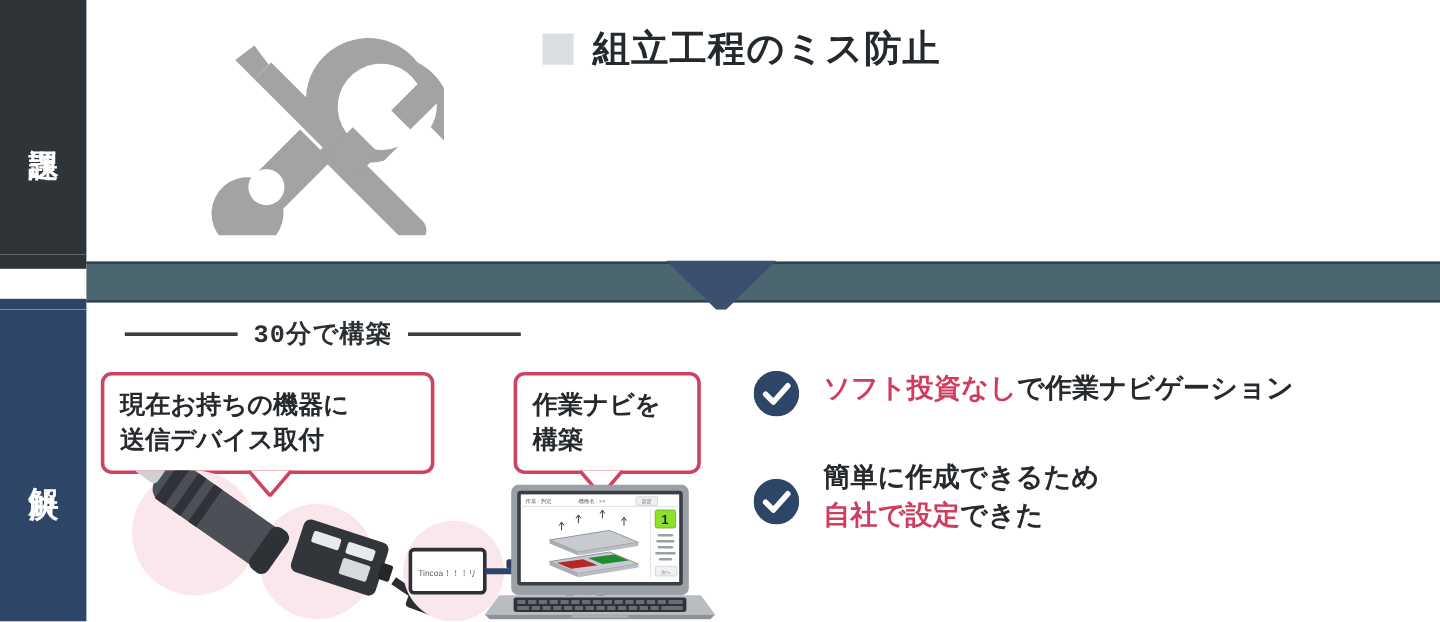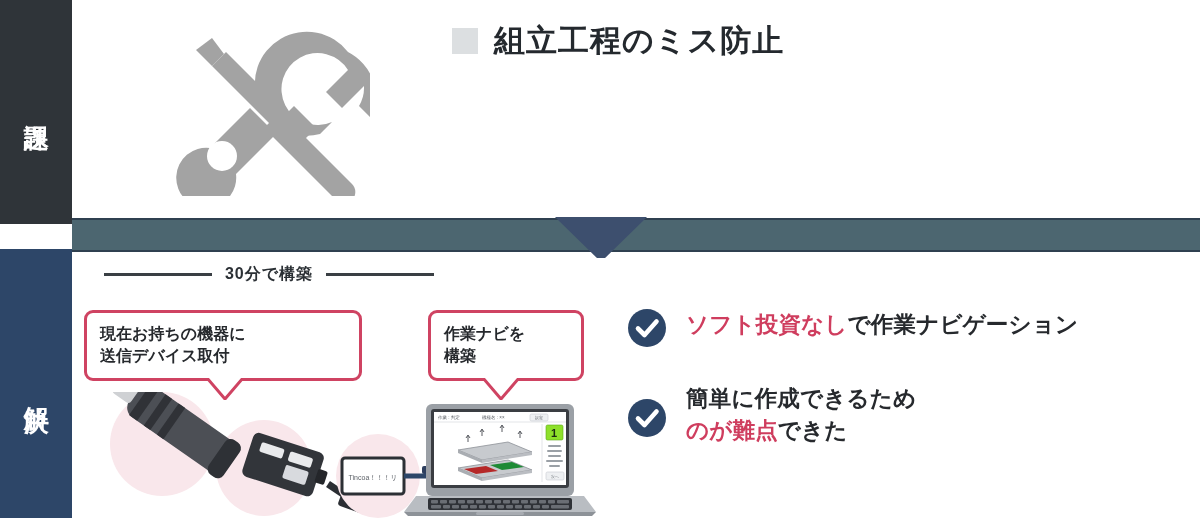--- a/index.html
+++ b/index.html
@@ -45,25 +45,25 @@
   .band-left-top { position:absolute; left:0; top:0; width:72px; height:12px; background:#2f3439; }
   .band-left-bot { position:absolute; left:0; bottom:0; width:72px; height:9px; background:#2d4668; }
   .band-tri { position:absolute; left:555px; top:5px; width:92px; height:45px; }
 
   
   .sec-sol { position:absolute; left:0; top:258px; width:1200px; height:260px; background:#fff; }
 
   .build-head { position:absolute; left:104px; top:264px; width:330px;
                 display:flex; align-items:center; gap:13px; }
   .rule { flex:1 1 auto; height:3px; background:#3a3f44; }
-  .build-text { font-size:16px; font-weight:700; color:#2b3035; letter-spacing:1px; white-space:nowrap;
-                font-family:Liberation Sans, sans-serif;}
+  .build-text { font-size:21px; font-weight:700; color:#2b3035; letter-spacing:1px; white-space:nowrap;
+                font-family:Liberation Mono, monospace;}
 
   .callout { position:absolute; border:3px solid #cf4362; border-radius:9px; background:#fff; }
-  .callout .ctext { font-size:16px; font-weight:700; line-height:1.38; color:#26292d; padding:10px 13px 11px;
+  .callout .ctext { font-size:21px; font-weight:700; line-height:1.38; color:#26292d; padding:10px 13px 11px;
                     font-family:"DejaVu Sans","Liberation Sans",sans-serif; white-space:pre-line;}
   .tail { position:absolute; width:36px; height:22px; }
   .co1 { left:84px; top:310px; width:278px; }
   .co1 .tail { left:120px; bottom:-22px; }
   .co2 { left:396px; top:310px; width:156px;margin-left:32px; }
   .co2 .tail { left:52px; bottom:-22px; }
 
   .device-art { position:absolute; left:78px; top:392px; width:520px; height:126px; }
   .laptop-art { position:absolute; left:330px; top:392px; width:280px; height:126px; }
 
@@ -301,18 +301,18 @@
     </div>
     <div class="benefit">
       <span class="check">
         <svg viewBox="0 0 38 38" width="38" height="38">
           <circle cx="19" cy="19" r="19" fill="#2d4668"></circle>
           <path d="M10 19.5 L16.5 26 L28.5 12.5" stroke="#ffffff" stroke-width="4.6" fill="none" stroke-linecap="round" stroke-linejoin="round"></path>
         </svg>
       </span>
       <span class="btext">
           <div><span>簡単に作成できるため</span></div>
-          <div><span class="hl-pink">のが難点</span><span>できた</span></div>
+          <div><span class="hl-pink">自社で設定</span><span>できた</span></div>
         </span>
     </div>
   </div>
 
 </div>
 
 </body></html>

